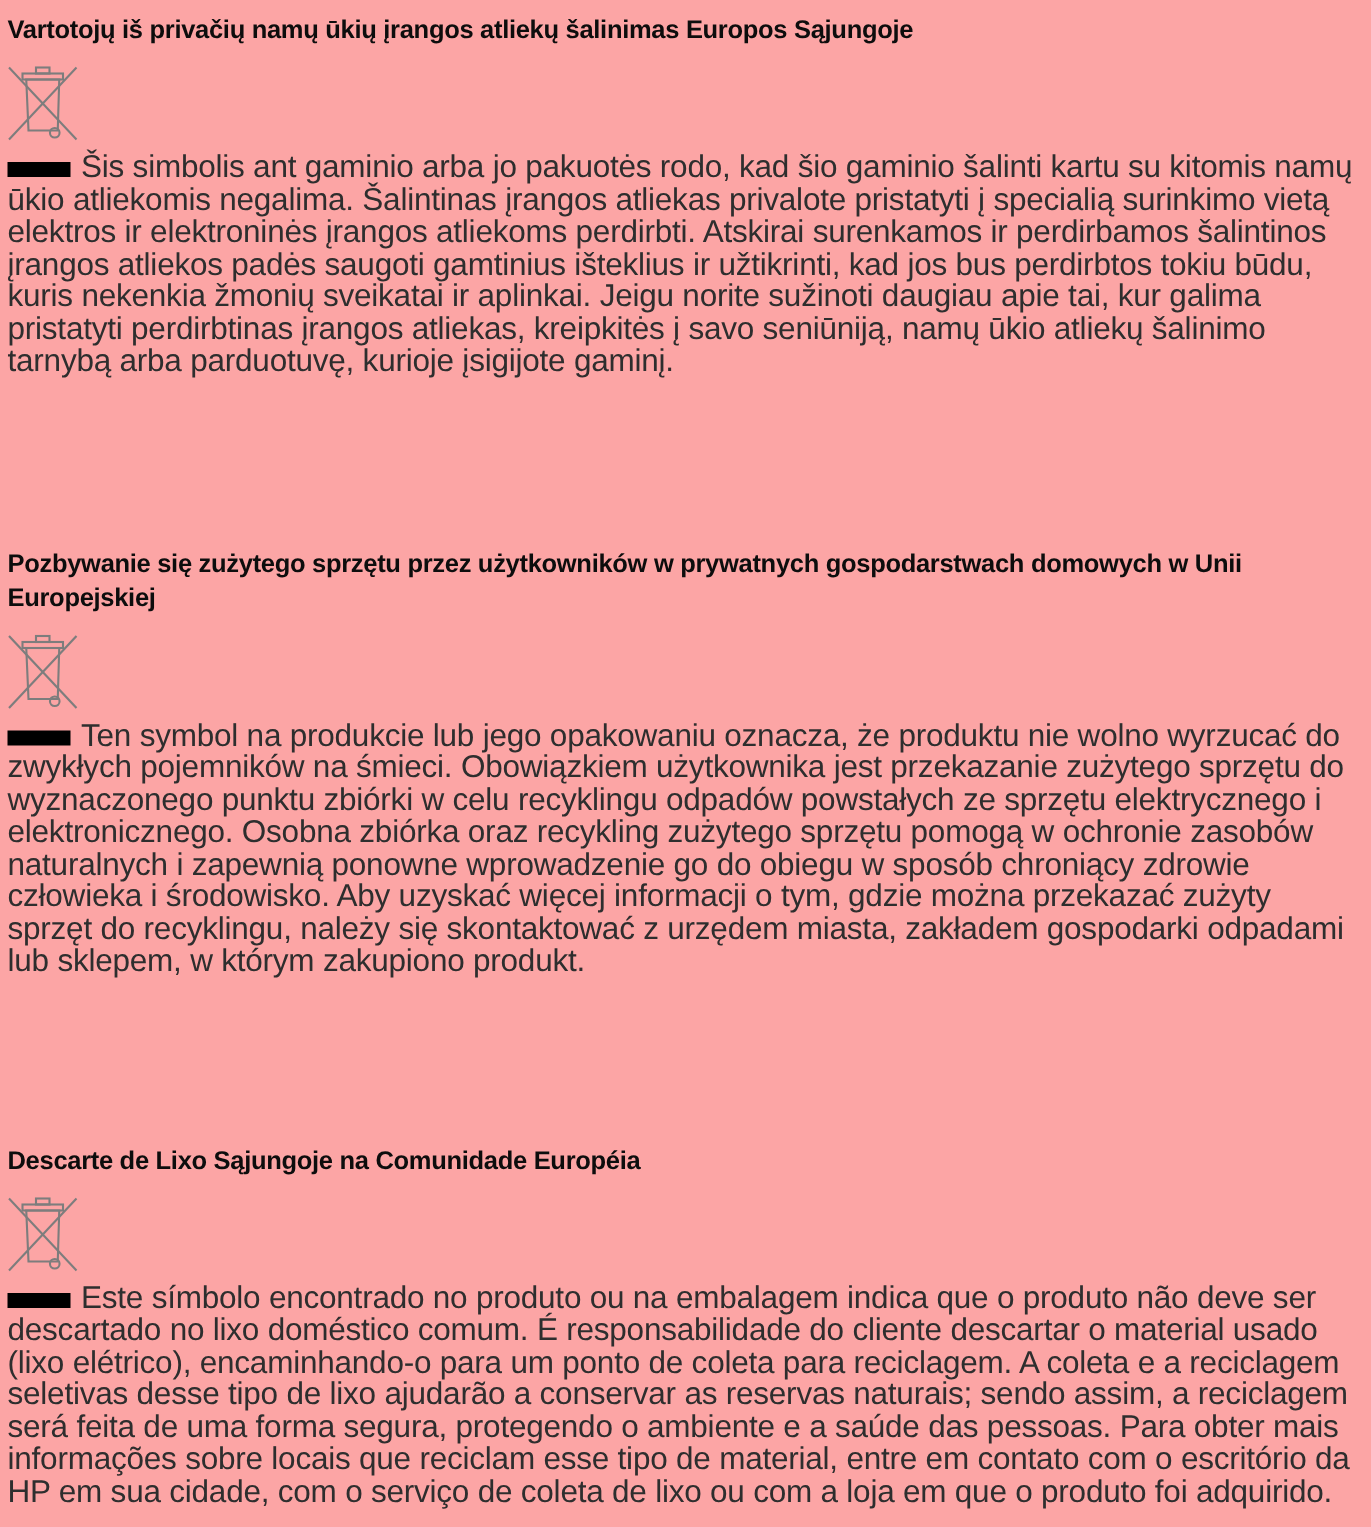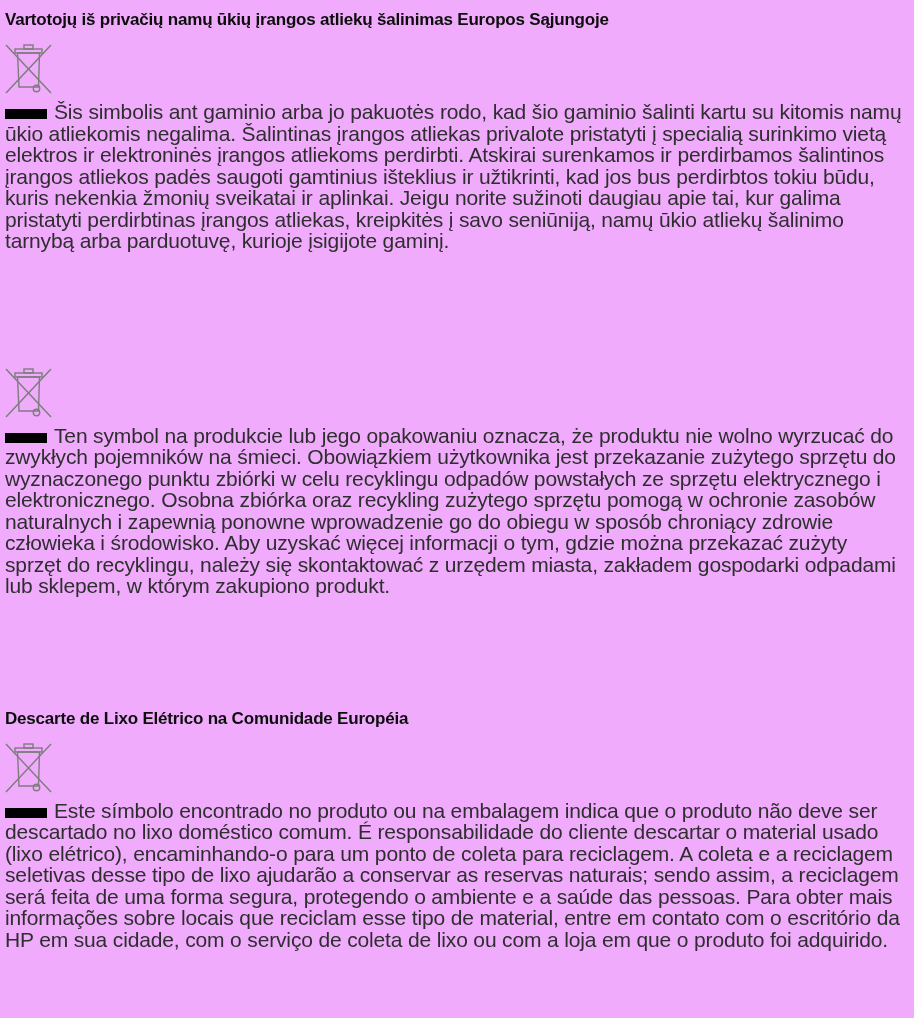--- a/index.html
+++ b/index.html
@@ -11,21 +11,21 @@
     width: 914px;
     height: 1018px;
     font-family: "Liberation Sans", sans-serif;
     overflow: hidden;
   }
   .page {
     box-sizing: border-box;
     width: 914px;
     height: 1018px;
     padding: 8px 6px 0 5px;
-    background: #f0abfc;
+    background: #fca5a5;
   }
   .sec { margin: 0; }
   .sec-pl { margin-top: 112px; }
   .sec-pt { margin-top: 110px; }
   .heading {
     margin: 0;
     font-size: 17px;
     font-weight: bold;
     color: #0d0d0d;
     line-height: 23px;
@@ -82,30 +82,31 @@
     <h2 class="heading">Vartotojų iš privačių namų ūkių įrangos atliekų šalinimas Europos Sąjungoje</h2>
     <div class="weee">
       <svg width="48" height="56" viewBox="0 0 48 56">
           <use href="#weee-bin"></use>
         </svg>
     </div>
     <p class="body-text"><span class="black-bar"></span><span>Šis simbolis ant gaminio arba jo pakuotės rodo, kad šio gaminio šalinti kartu su kitomis namų ūkio atliekomis negalima. Šalintinas įrangos atliekas privalote pristatyti į specialią surinkimo vietą elektros ir elektroninės įrangos atliekoms perdirbti. Atskirai surenkamos ir perdirbamos šalintinos įrangos atliekos padės saugoti gamtinius išteklius ir užtikrinti, kad jos bus perdirbtos tokiu būdu, kuris nekenkia žmonių sveikatai ir aplinkai. Jeigu norite sužinoti daugiau apie tai, kur galima pristatyti perdirbtinas įrangos atliekas, kreipkitės į savo seniūniją, namų ūkio atliekų šalinimo tarnybą arba parduotuvę, kurioje įsigijote gaminį.</span></p>
   </section>
 
   <section class="sec sec-pl">
+    <h2 class="heading">Pozbywanie się zużytego sprzętu przez użytkowników w prywatnych gospodarstwach domowych w Unii Europejskiej</h2>
     <div class="weee">
       <svg width="48" height="56" viewBox="0 0 48 56">
           <use href="#weee-bin"></use>
         </svg>
     </div>
     <p class="body-text"><span class="black-bar"></span><span>Ten symbol na produkcie lub jego opakowaniu oznacza, że produktu nie wolno wyrzucać do zwykłych pojemników na śmieci. Obowiązkiem użytkownika jest przekazanie zużytego sprzętu do wyznaczonego punktu zbiórki w celu recyklingu odpadów powstałych ze sprzętu elektrycznego i elektronicznego. Osobna zbiórka oraz recykling zużytego sprzętu pomogą w ochronie zasobów naturalnych i zapewnią ponowne wprowadzenie go do obiegu w sposób chroniący zdrowie człowieka i środowisko. Aby uzyskać więcej informacji o tym, gdzie można przekazać zużyty sprzęt do recyklingu, należy się skontaktować z urzędem miasta, zakładem gospodarki odpadami lub sklepem, w którym zakupiono produkt.</span></p>
   </section>
 
   <section class="sec sec-pt">
-    <h2 class="heading">Descarte de Lixo Elétrico na Comunidade Européia</h2>
+    <h2 class="heading">Descarte de Lixo Sąjungoje na Comunidade Européia</h2>
     <div class="weee">
       <svg width="48" height="56" viewBox="0 0 48 56">
           <use href="#weee-bin"></use>
         </svg>
     </div>
     <p class="body-text"><span class="black-bar"></span><span>Este símbolo encontrado no produto ou na embalagem indica que o produto não deve ser descartado no lixo doméstico comum. É responsabilidade do cliente descartar o material usado (lixo elétrico), encaminhando-o para um ponto de coleta para reciclagem. A coleta e a reciclagem seletivas desse tipo de lixo ajudarão a conservar as reservas naturais; sendo assim, a reciclagem será feita de uma forma segura, protegendo o ambiente e a saúde das pessoas. Para obter mais informações sobre locais que reciclam esse tipo de material, entre em contato com o escritório da HP em sua cidade, com o serviço de coleta de lixo ou com a loja em que o produto foi adquirido.</span></p>
   </section>
 
 </div>
 

